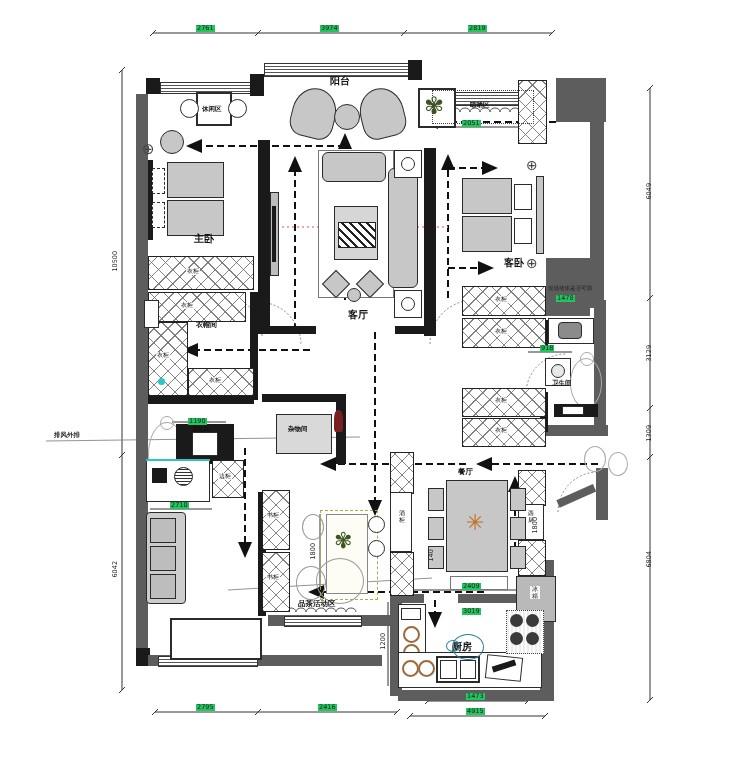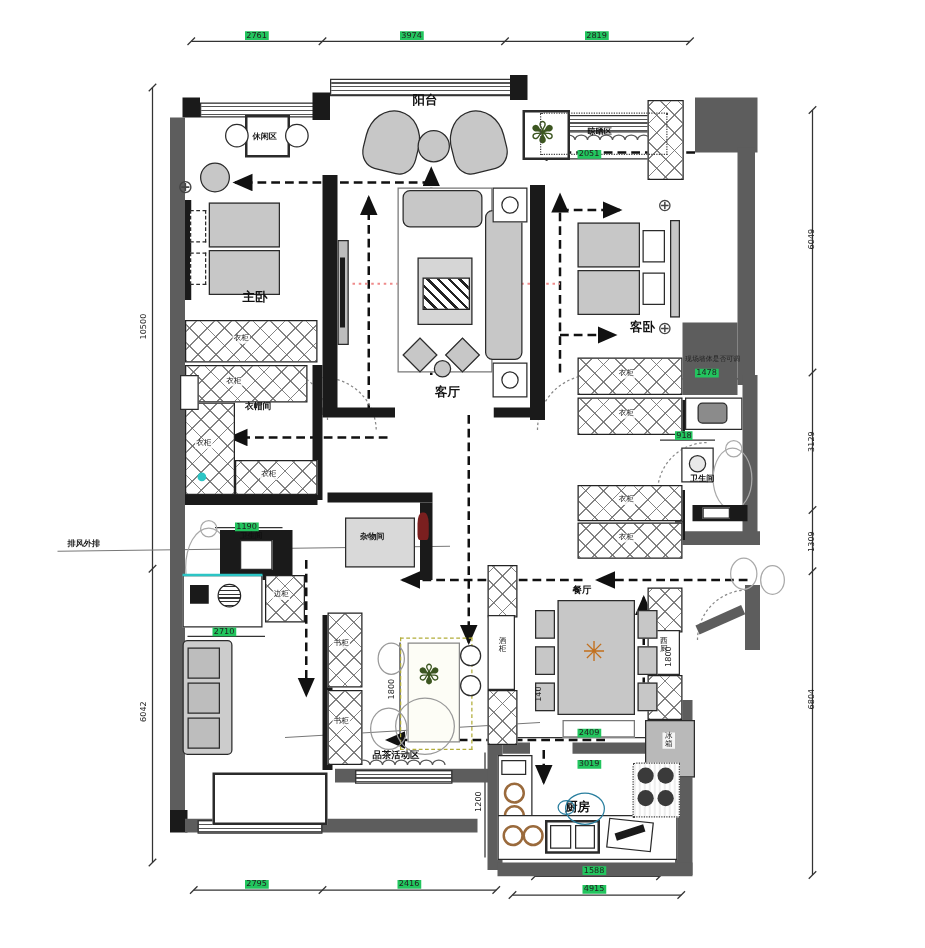--- a/index.html
+++ b/index.html
@@ -321,21 +321,21 @@
   <div style="position:absolute;left:526px;top:632px;width:13px;height:13px;border-radius:50%;background:#3a3a3a;"></div>
   <div class="sketch" style="left:452px;top:634px;width:32px;height:26px;border-color:#2a7f9f;"></div>
   <div class="sketch" style="left:446px;top:640px;width:14px;height:12px;border-color:#2a7f9f;"></div>
 
   <div class="dim" style="left:196px;top:25px;">2761</div>
   <div class="dim" style="left:320px;top:25px;">3974</div>
   <div class="dim" style="left:468px;top:25px;">2819</div>
   <div class="dim" style="left:196px;top:704px;">2795</div>
   <div class="dim" style="left:318px;top:704px;">2416</div>
   <div class="dim" style="left:466px;top:708px;">4915</div>
-  <div class="dim" style="left:466px;top:693px;">1588</div>
+  <div class="dim" style="left:466px;top:693px;">1473</div>
   <div class="dim vdim" style="left:104px;top:258px;">10500</div>
   <div class="dim vdim" style="left:106px;top:566px;">6042</div>
   <div class="dim vdim" style="left:640px;top:188px;">6049</div>
   <div class="dim vdim" style="left:640px;top:350px;">3129</div>
   <div class="dim vdim" style="left:640px;top:430px;">1309</div>
   <div class="dim vdim" style="left:640px;top:556px;">6804</div>
   <div class="dim" style="left:462px;top:120px;">2051</div>
   <div class="dim" style="left:462px;top:583px;">2409</div>
   <div class="dim vdim" style="left:374px;top:638px;">1200</div>
 

